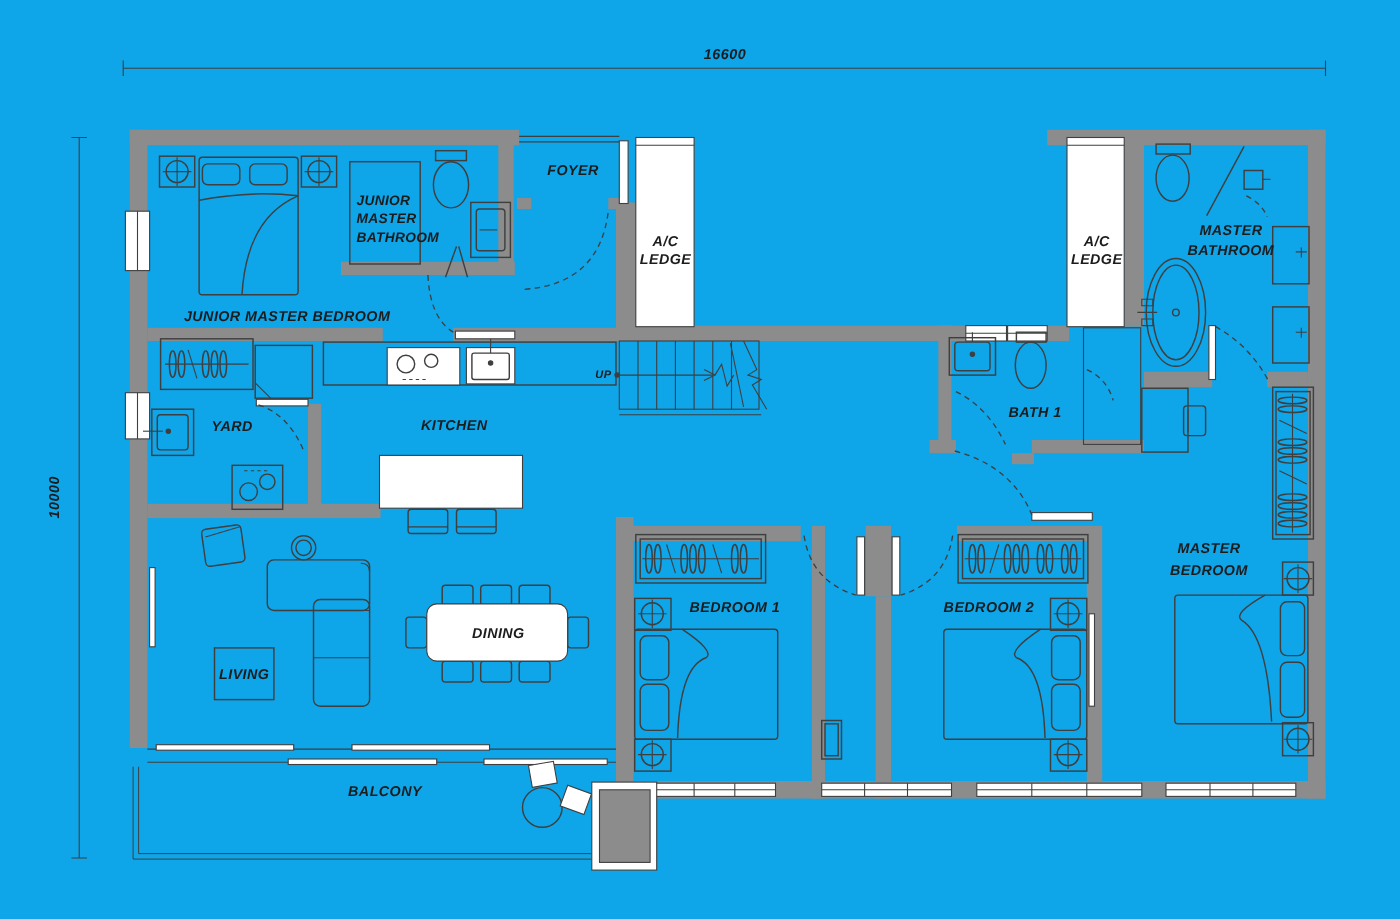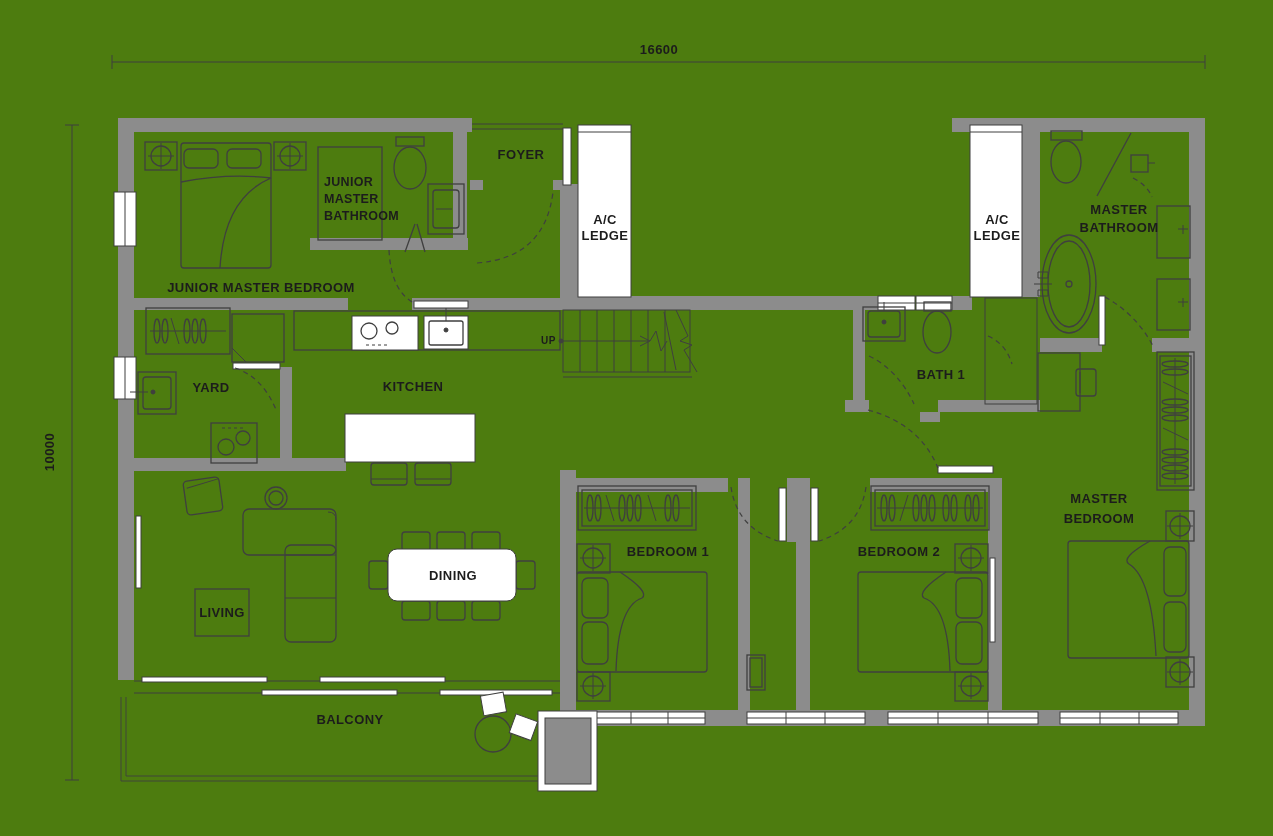--- a/index.html
+++ b/index.html
@@ -1,16 +1,16 @@
 <!DOCTYPE html>
 <html><head>
 <meta charset="utf-8">
 <style>
   html,body{margin:0;padding:0;background:#fff;}
-  .canvas{position:relative;width:1273px;height:836px;background:#4d7c0f;overflow:hidden;}
+  .canvas{position:relative;width:1273px;height:836px;background:#0ea5e9;overflow:hidden;font-style:italic;}
   svg{display:block;}
   text{font-family:"Liberation Sans","DejaVu Sans",sans-serif;font-weight:bold;}
   .lbl{font-size:13px;letter-spacing:.4px;}
   .sm{font-size:12.5px;letter-spacing:.3px;}
   .up{font-size:10px;letter-spacing:.5px;}
   .dim{font-size:13px;letter-spacing:.5px;}
   .n{fill:none;stroke-width:1.3;}
   .t1{fill:none;stroke-width:1;}
   .w1{fill:#fff;stroke-width:1;}
   .dash{fill:none;stroke-width:1.2;stroke-dasharray:5 4;}

